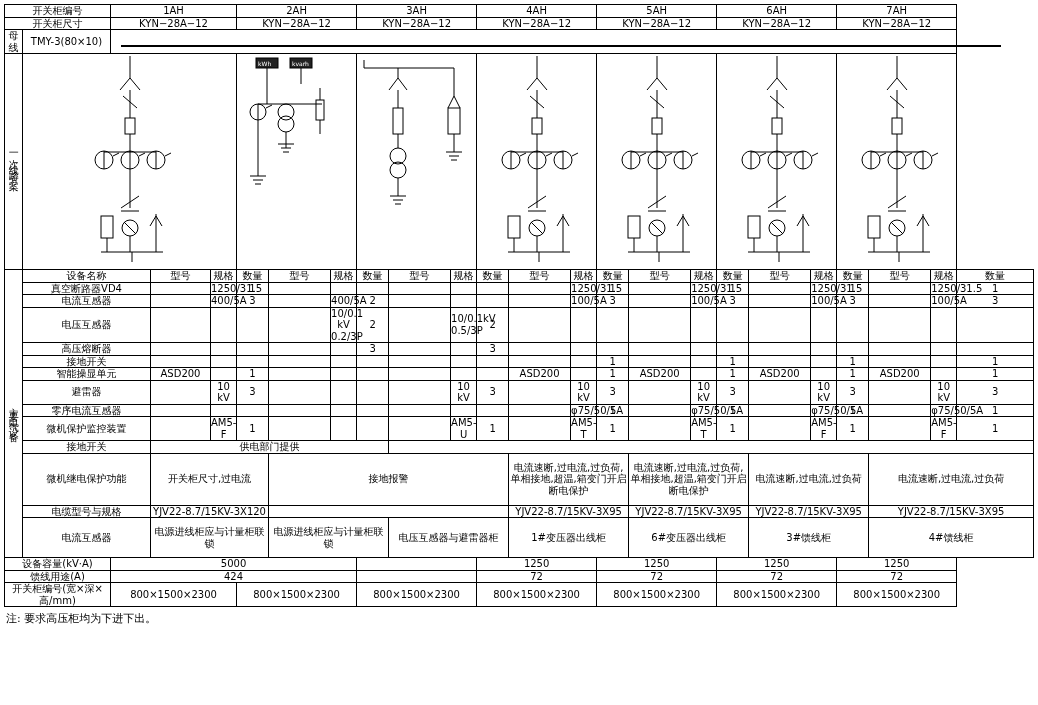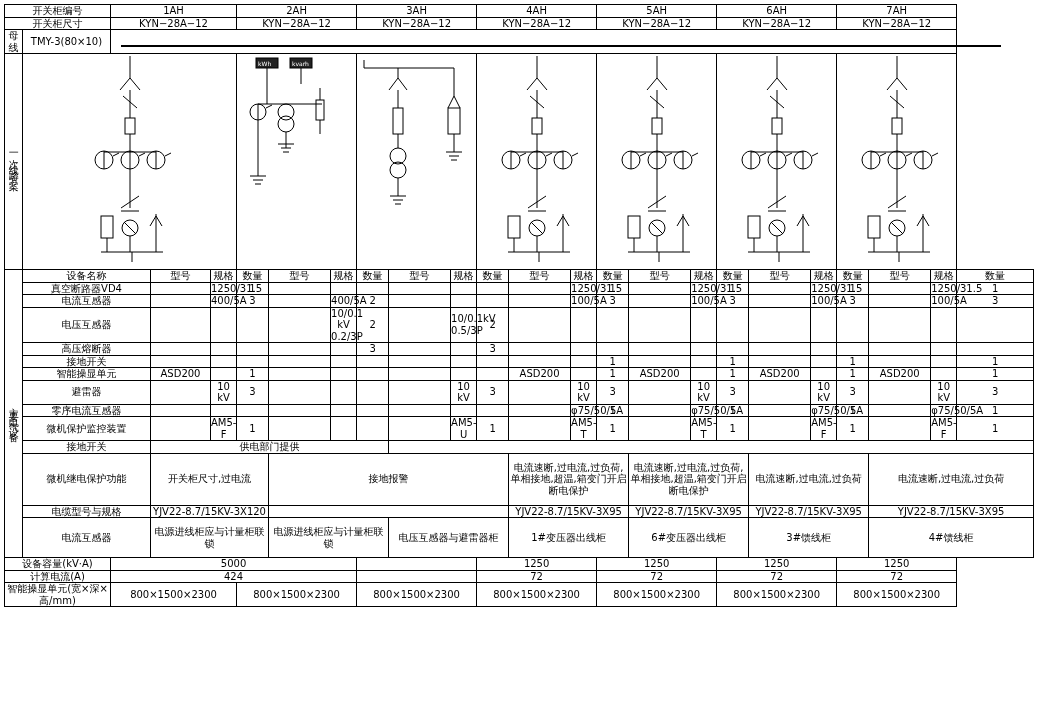--- a/index.html
+++ b/index.html
@@ -633,36 +633,37 @@
     <td colspan="2">设备容量(kV·A)</td>
     <td colspan="6">5000</td>
     <td colspan="3"></td>
     <td colspan="3">1250</td>
     <td colspan="3">1250</td>
     <td colspan="3">1250</td>
     <td colspan="3">1250</td>
   </tr>
 
   <tr>
-    <td colspan="2">计算电流(A)</td>
+    <td colspan="2">馈线用途(A)</td>
     <td colspan="6">424</td>
     <td colspan="3"></td>
     <td colspan="3">72</td>
     <td colspan="3">72</td>
     <td colspan="3">72</td>
     <td colspan="3">72</td>
   </tr>
 
   <tr>
-    <td colspan="2" class="smaller">智能操显单元(宽×深×高/mm)</td>
+    <td colspan="2" class="smaller">开关柜编号(宽×深×高/mm)</td>
     <td colspan="3">800×1500×2300</td>
     <td colspan="3">800×1500×2300</td>
     <td colspan="3">800×1500×2300</td>
     <td colspan="3">800×1500×2300</td>
     <td colspan="3">800×1500×2300</td>
     <td colspan="3">800×1500×2300</td>
     <td colspan="3">800×1500×2300</td>
   </tr>
 </tbody>
     </table>
 
+<div class="note">注: 要求高压柜均为下进下出。</div>
 
 </div>
 
 </body></html>

